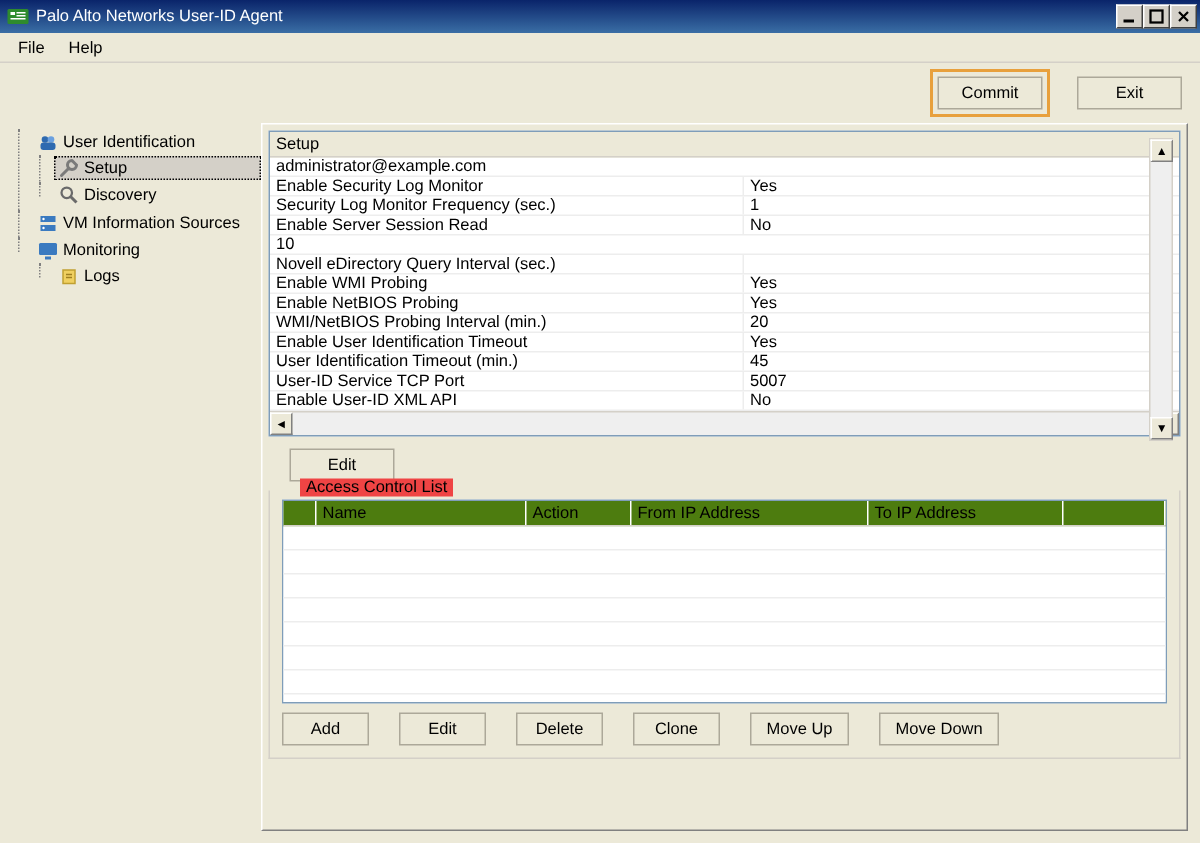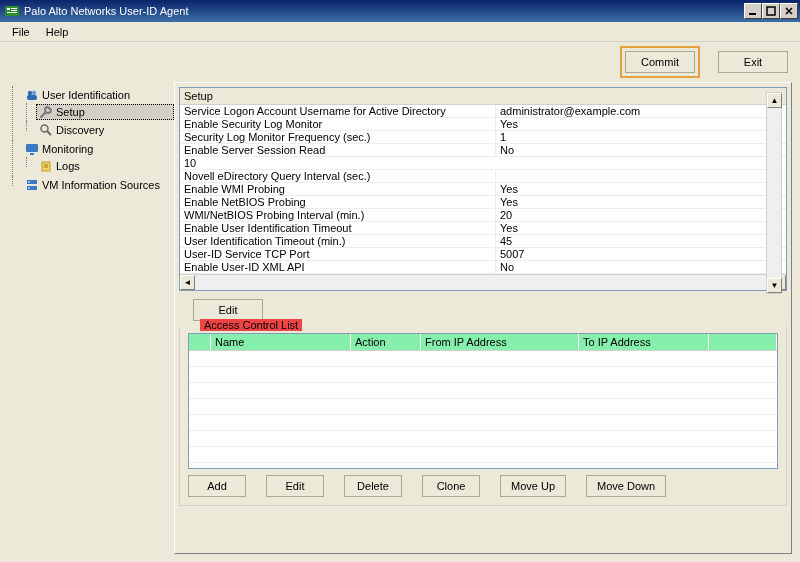--- a/index.html
+++ b/index.html
@@ -45,21 +45,21 @@
 .scroll-h { display: flex; height: 16px; background: #efefef; border-top:1px solid #d4d0c8;}
 .sb-btn { width: 15px; height: 15px; background: #ece9d8; border:1px solid #fff; border-right-color:#808080; border-bottom-color:#808080; display:flex; align-items:center; justify-content:center; font-size:8px;}
 .sb-track { flex:1; }
 
 .edit-row { margin: 8px 0 2px 14px; }
 
 .acl-group { border: 1px solid #d4d0c8; border-top: none; margin: 6px 0 0 0; padding: 6px 8px 8px 8px; position: relative; }
 .acl-legend { position: absolute; top: -8px; left: 20px; background: #ef4444; padding: 0 4px; font-size: 11px; }
 
 .acl-table { border: 1px solid #7f9db9; background: #fff; height: 136px; display:flex; flex-direction:column; }
-.acl-head { display:flex; background: #86efac; border-bottom:1px solid #d4d0c8; }
+.acl-head { display:flex; background: #4d7c0f; border-bottom:1px solid #d4d0c8; }
 .acl-head > div { border-right: 1px solid #fff; padding: 2px 4px; }
 .acl-body { flex:1; background:#fff; }
 .acl-body-row { height: 16px; border-bottom: 1px solid #ededed; }
 .col-chk { width: 22px; }
 .col-name { width: 140px; }
 .col-action { width: 70px; }
 .col-from { width: 158px; }
 .col-to { width: 130px; }
 .col-rest { flex:1; }
 
@@ -147,20 +147,33 @@
                 </span>
               <span>Discovery</span>
             </div>
           </li>
         </ul>
       </li>
       <li>
         <div class="node">
           <span class="ticon">
               <svg viewBox="0 0 14 14">
+                <rect x="2" y="2" width="10" height="4" fill="#3a7ac0"></rect>
+                <rect x="2" y="8" width="10" height="4" fill="#3a7ac0"></rect>
+                <circle cx="4" cy="4" r="0.8" fill="#fff"></circle>
+                <circle cx="4" cy="10" r="0.8" fill="#fff"></circle>
+              </svg>
+            </span>
+          <span>VM Information Sources</span>
+        </div>
+      </li>
+      <li>
+        <div class="node">
+          <span class="ticon">
+              <svg viewBox="0 0 14 14">
                 <rect x="1" y="2" width="12" height="8" rx="1" fill="#3a7ac0"></rect>
                 <rect x="5" y="11" width="4" height="2" fill="#3a7ac0"></rect>
               </svg>
             </span>
           <span>Monitoring</span>
         </div>
         <ul>
           <li>
             <div class="node">
               <span class="ticon">
@@ -168,43 +181,29 @@
                     <rect x="3" y="3" width="8" height="9" fill="#f0d060" stroke="#c0a030"></rect>
                     <line x1="5" y1="6" x2="9" y2="6" stroke="#a08020"></line>
                     <line x1="5" y1="8" x2="9" y2="8" stroke="#a08020"></line>
                   </svg>
                 </span>
               <span>Logs</span>
             </div>
           </li>
         </ul>
       </li>
-      <li>
-        <div class="node">
-          <span class="ticon">
-              <svg viewBox="0 0 14 14">
-                <rect x="2" y="2" width="10" height="4" fill="#3a7ac0"></rect>
-                <rect x="2" y="8" width="10" height="4" fill="#3a7ac0"></rect>
-                <circle cx="4" cy="4" r="0.8" fill="#fff"></circle>
-                <circle cx="4" cy="10" r="0.8" fill="#fff"></circle>
-              </svg>
-            </span>
-          <span>VM Information Sources</span>
-        </div>
-      </li>
     </ul>
   </div>
 
   <div class="right-panel">
     <div style="position:relative;">
       <div class="setup-grid-wrap">
         <div class="setup-grid-head">Setup</div>
         <div class="setup-rows" id="setup-rows">
             <div class="setup-row">
-              <div class="lbl">Service Logon Account Username for Active Directory</div>
               <div class="val">administrator@example.com</div>
             </div>
             <div class="setup-row">
               <div class="lbl">Enable Security Log Monitor</div>
               <div class="val">Yes</div>
             </div>
             <div class="setup-row">
               <div class="lbl">Security Log Monitor Frequency (sec.)</div>
               <div class="val">1</div>
             </div>

